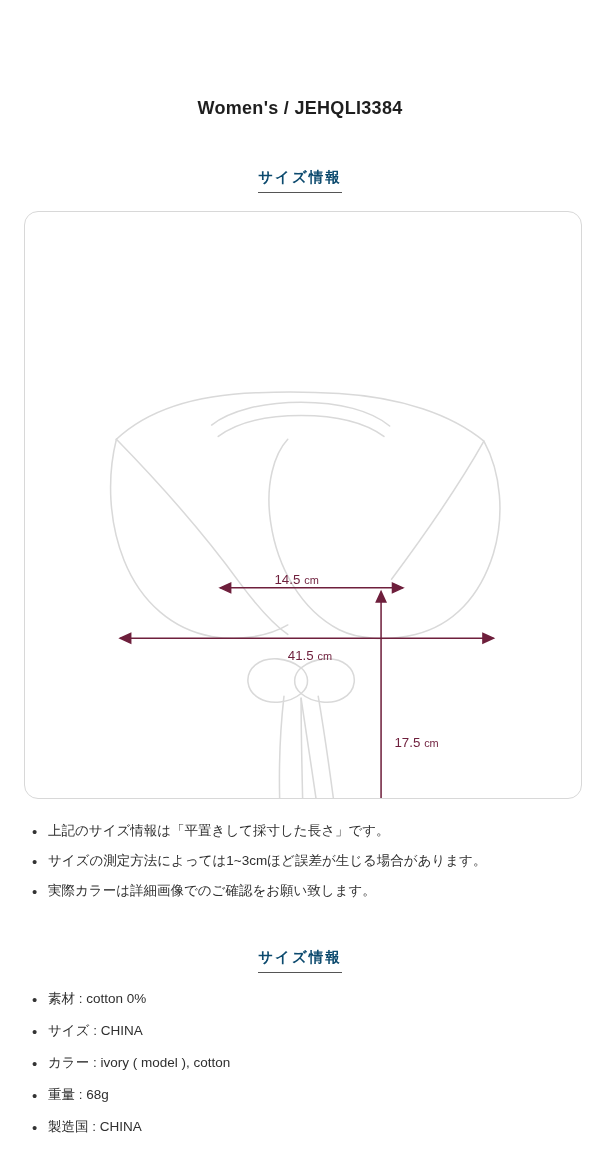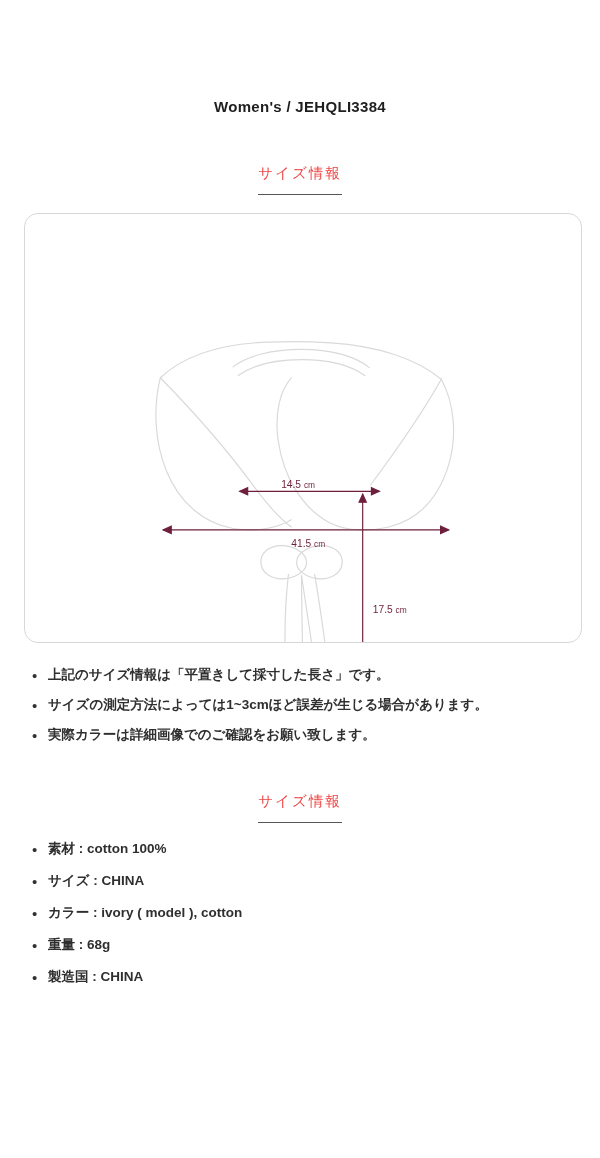--- a/index.html
+++ b/index.html
@@ -15,43 +15,43 @@
     font-family: "Liberation Sans", sans-serif;
     color: #2a2a2a;
     -webkit-font-smoothing: antialiased;
   }
   .page {
     width: 600px;
     padding: 0 10px;
   }
   .product-title {
     text-align: center;
-    font-size: 15px;
+    font-size: 18px;
     font-weight: bold;
     letter-spacing: 0.3px;
     color: #1e1e1e;
     margin-top: 98px;
     line-height: 1.2;
   }
   .section-heading-wrap {
     text-align: center;
     margin-top: 48px;
   }
   .section-heading {
     display: inline-block;
     font-size: 14.5px;
-    font-weight: normal;
+    font-weight: bold;
     letter-spacing: 2px;
-    color: #ef4444;
-    padding-bottom: 11px;
+    color: #0c4a6e;
+    padding-bottom: 5px;
     border-bottom: 1.5px solid #555;
   }
   .diagram-box {
     margin: 18px 8px 0 14px;
-    height: 430px;
+    height: 588px;
     border: 1px solid #d8d8d8;
     border-radius: 14px;
     position: relative;
     overflow: hidden;
   }
   .diagram-box svg {
     display: block;
     width: 100%;
     height: 100%;
   }
@@ -67,21 +67,21 @@
     color: #2f2f2f;
     margin-bottom: 9px;
   }
   .bullet {
     flex: 0 0 auto;
     width: 16px;
     font-size: 15px;
     line-height: 1.4;
     color: #333;
   }
-  .note-text { flex: 1 1 auto; font-weight: bold; }
+  .note-text { flex: 1 1 auto; }
   .spec-heading-wrap {
     text-align: center;
     margin-top: 46px;
   }
   .specs {
     margin: 16px 0 0 0;
     padding: 0 22px;
   }
   .spec-item {
     display: flex;
@@ -199,21 +199,21 @@
     </div>
   </div>
 
   <div class="spec-heading-wrap">
     <span class="section-heading">サイズ情報</span>
   </div>
 
   <div class="specs">
     <div class="spec-item">
       <span class="bullet">•</span>
-      <span class="note-text">素材 : cotton 100%</span>
+      <span class="note-text">素材 : cotton 0%</span>
     </div>
     <div class="spec-item">
       <span class="bullet">•</span>
       <span class="note-text">サイズ : CHINA</span>
     </div>
     <div class="spec-item">
       <span class="bullet">•</span>
       <span class="note-text">カラー : ivory ( model ),  cotton</span>
     </div>
     <div class="spec-item">

